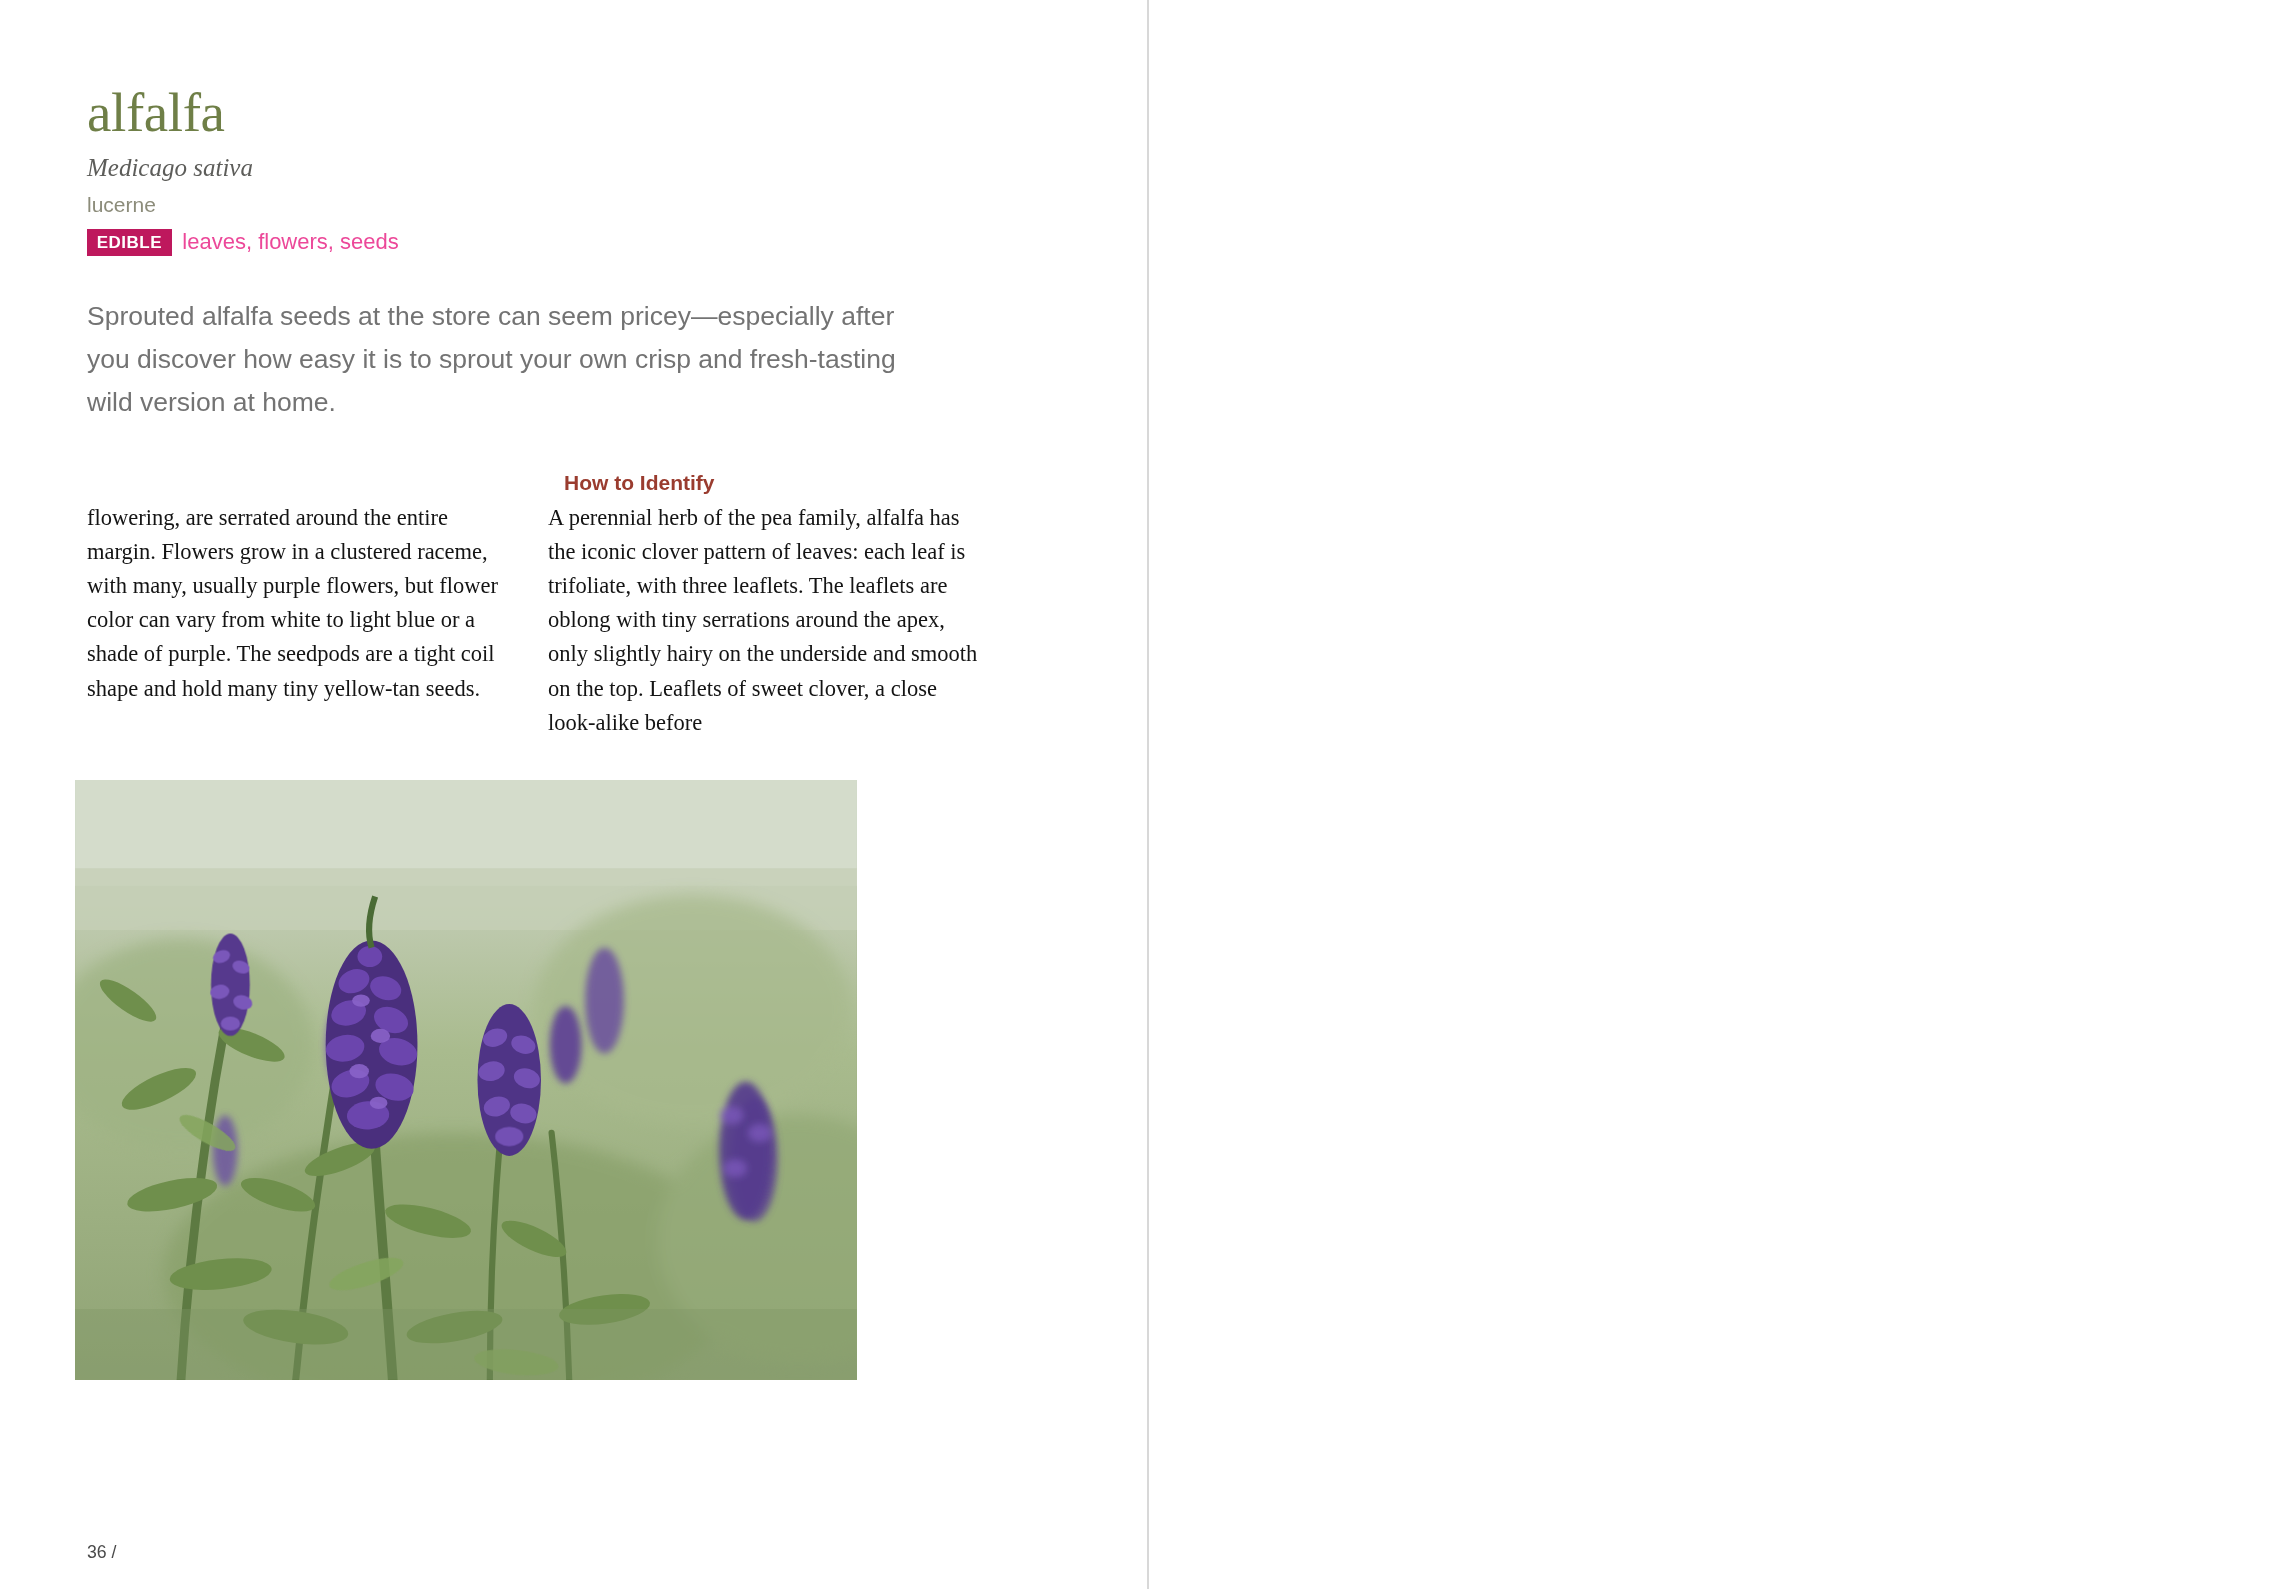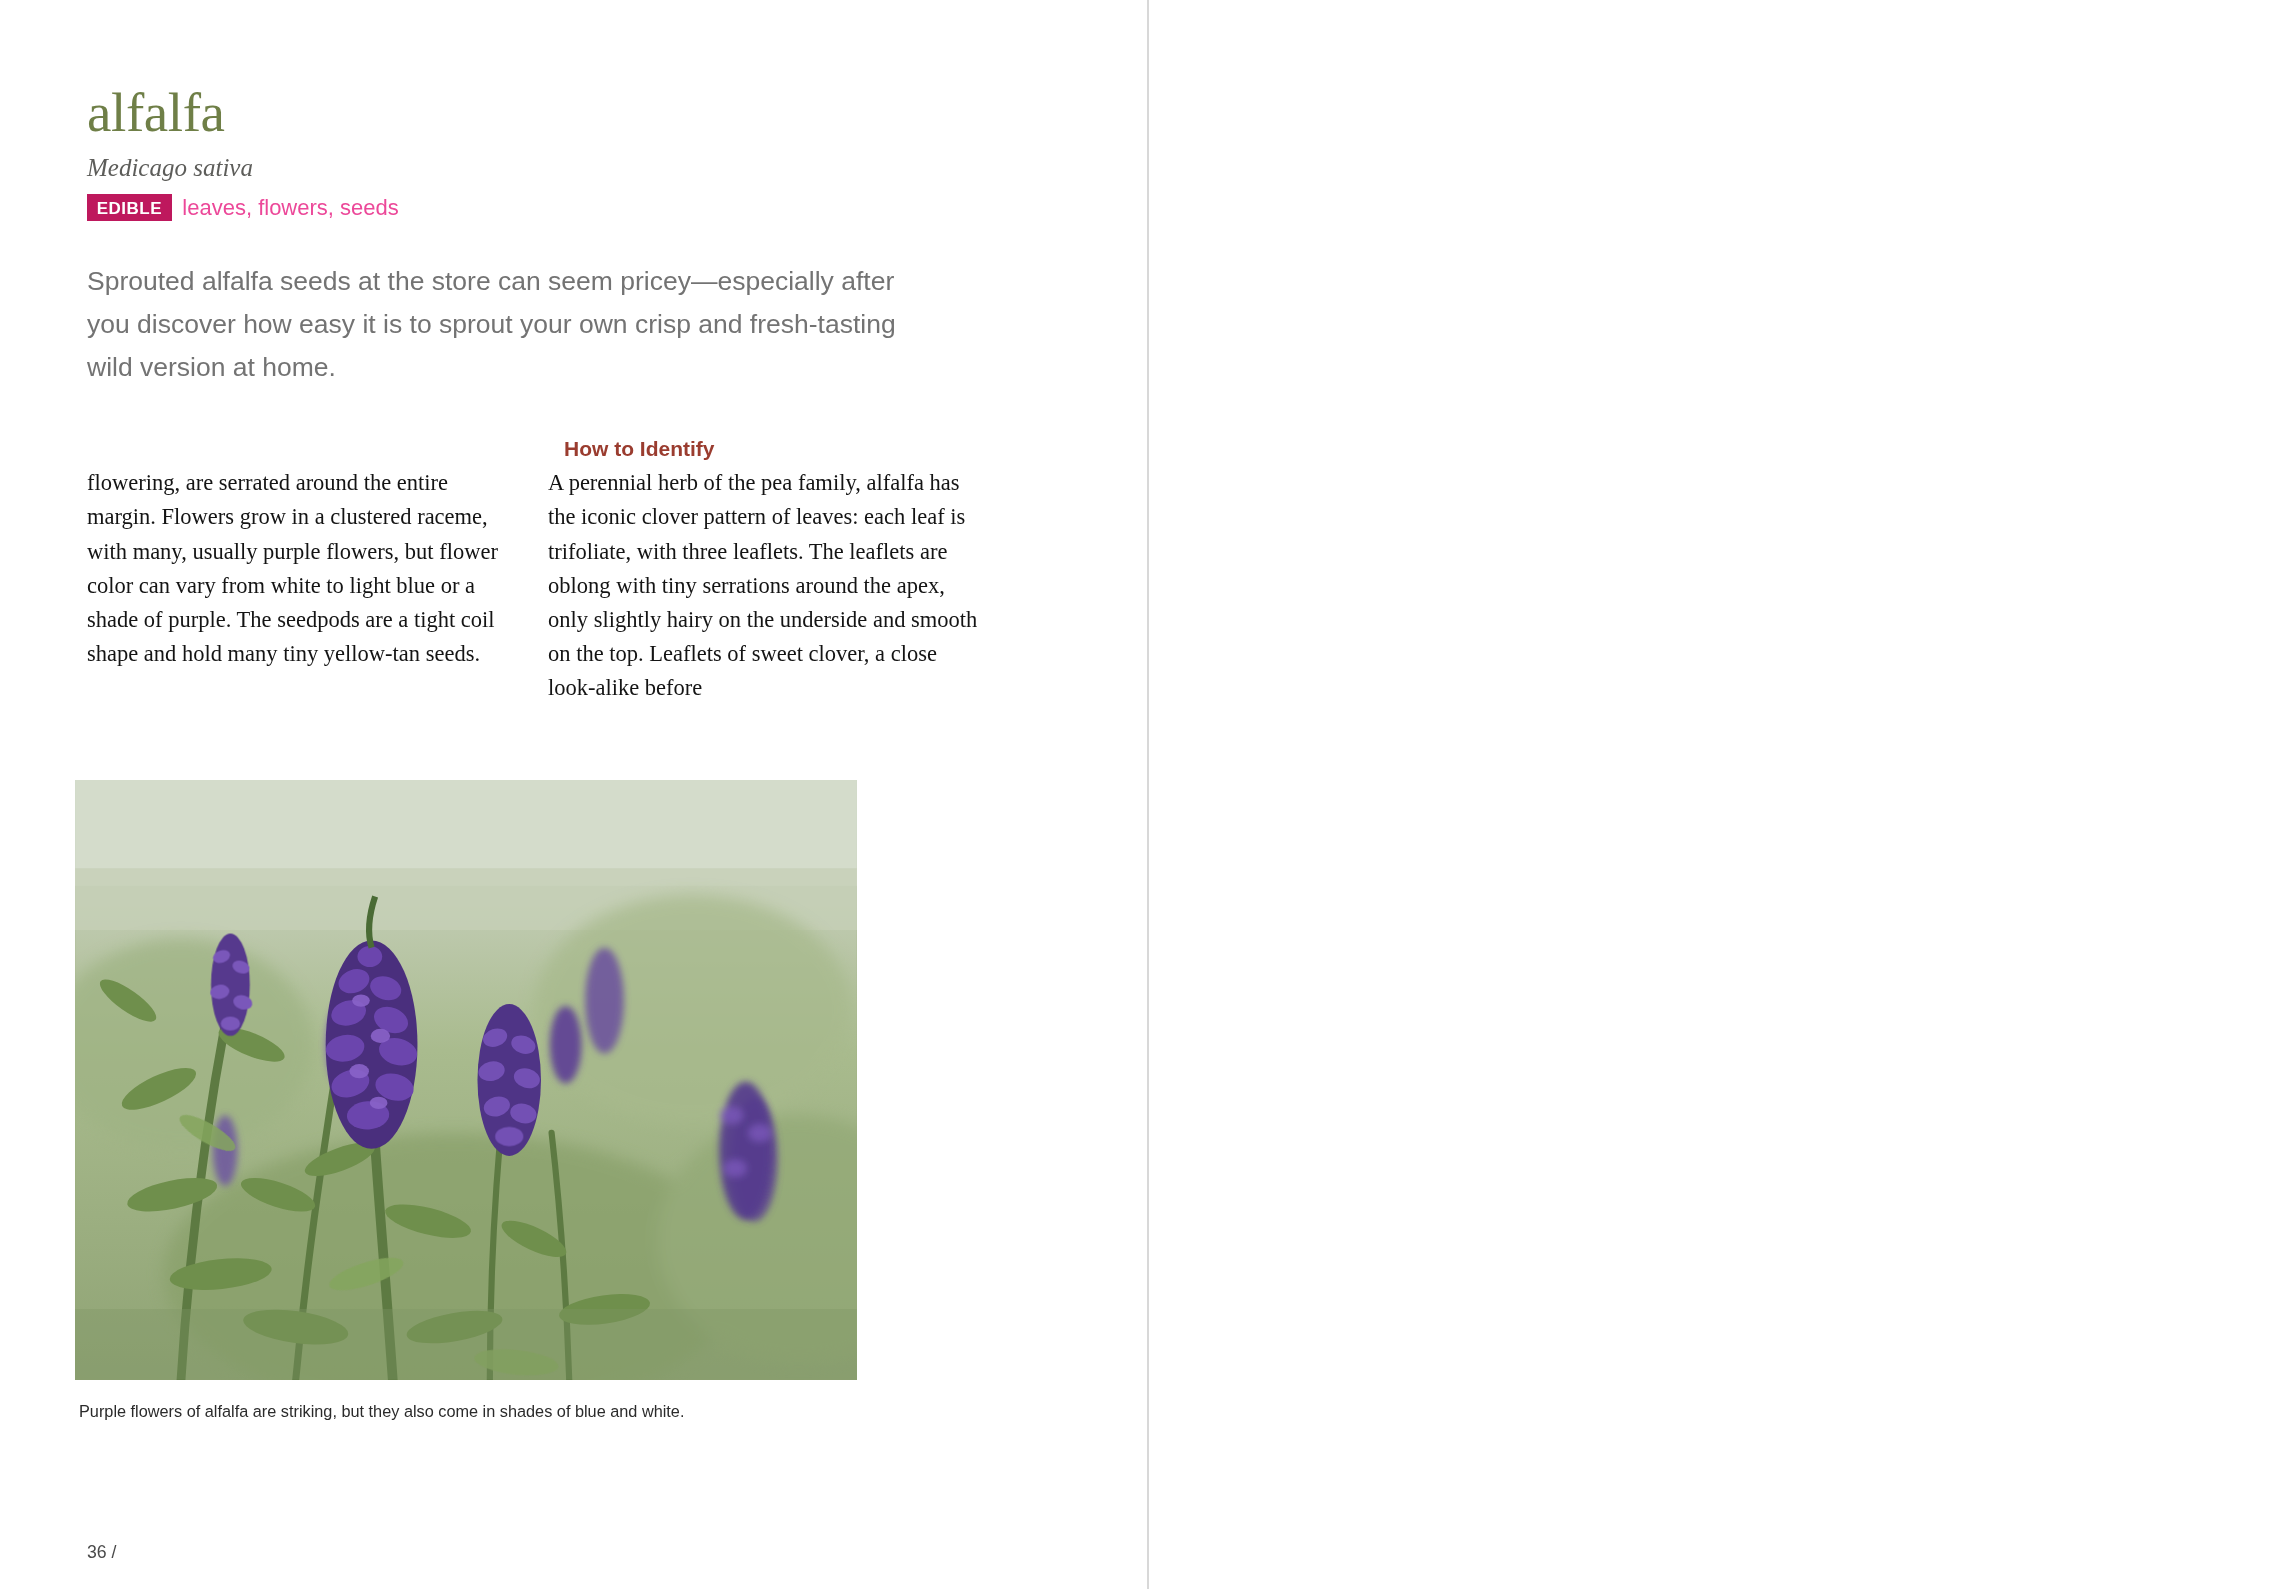--- a/index.html
+++ b/index.html
@@ -150,20 +150,21 @@
 </style>
 </head>
 <body>
 
 <div class="spread">
 
   <div class="page page-left">
     <div class="left-inner">
       <div class="plant-title">alfalfa</div>
       <div class="plant-latin">Medicago sativa</div>
+      <div class="plant-common">lucerne</div>
       <div class="edible-row">
         <span class="edible-badge">EDIBLE</span>
         <span class="edible-parts">leaves, flowers, seeds</span>
       </div>
       <div class="intro">Sprouted alfalfa seeds at the store can seem pricey—especially after you discover how easy it is to sprout your own crisp and fresh-tasting wild version at home.</div>
 
       <div class="two-col">
         <div class="col">
           <div class="section-head" style="visibility:hidden;">&nbsp;</div>
           <p class="body-text">flowering, are serrated around the entire margin. Flowers grow in a clustered raceme, with many, usually purple flowers, but flower color can vary from white to light blue or a shade of purple. The seedpods are a tight coil shape and hold many tiny yellow-tan seeds.</p>
@@ -296,21 +297,20 @@
           <ellipse cx="760" cy="420" rx="30" ry="78" fill="#553a8d" opacity="0.92"></ellipse>
           <ellipse cx="744" cy="380" rx="13" ry="10" fill="#7a57ba" opacity="0.8"></ellipse>
           <ellipse cx="776" cy="400" rx="13" ry="10" fill="#7a57ba" opacity="0.8"></ellipse>
           <ellipse cx="748" cy="440" rx="13" ry="10" fill="#7a57ba" opacity="0.8"></ellipse>
         </g>
 
         <rect y="600" width="886" height="80" fill="#7e9463" opacity="0.35"></rect>
       </svg>
     </div>
 
-    <div class="caption">Purple flowers of alfalfa are striking, but they also come in shades of blue and white.</div>
     <div class="folio-left">36 /</div>
   </div>
 
   <div class="gutter"></div>
 
   <div class="page page-right">
     
 
     
 

